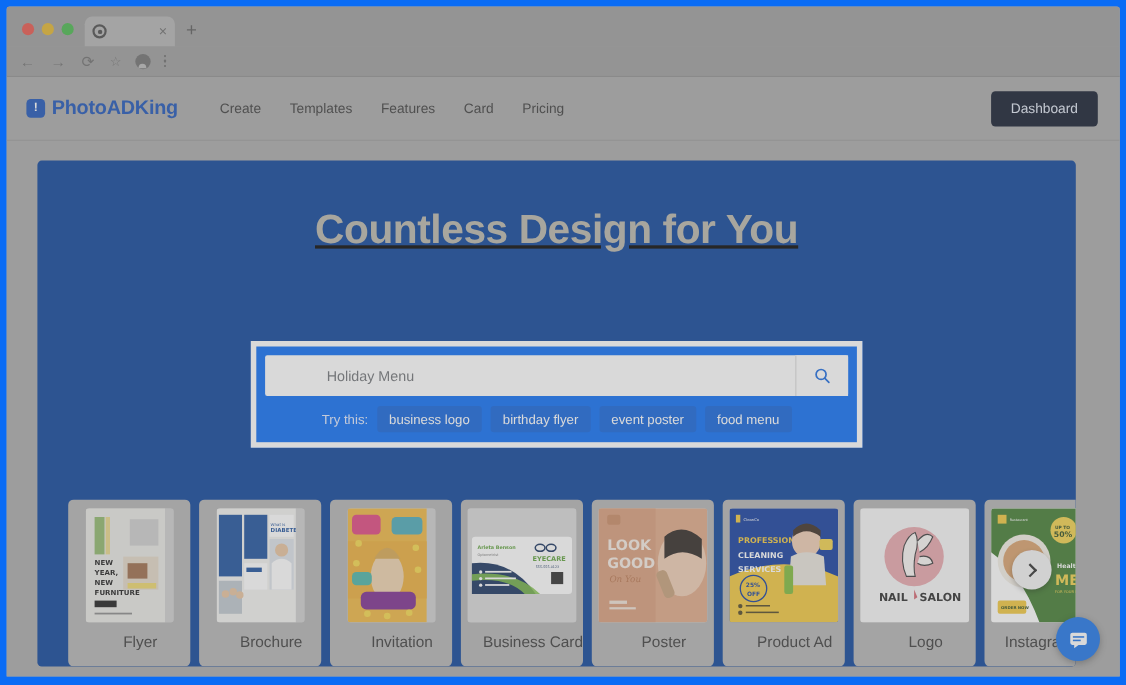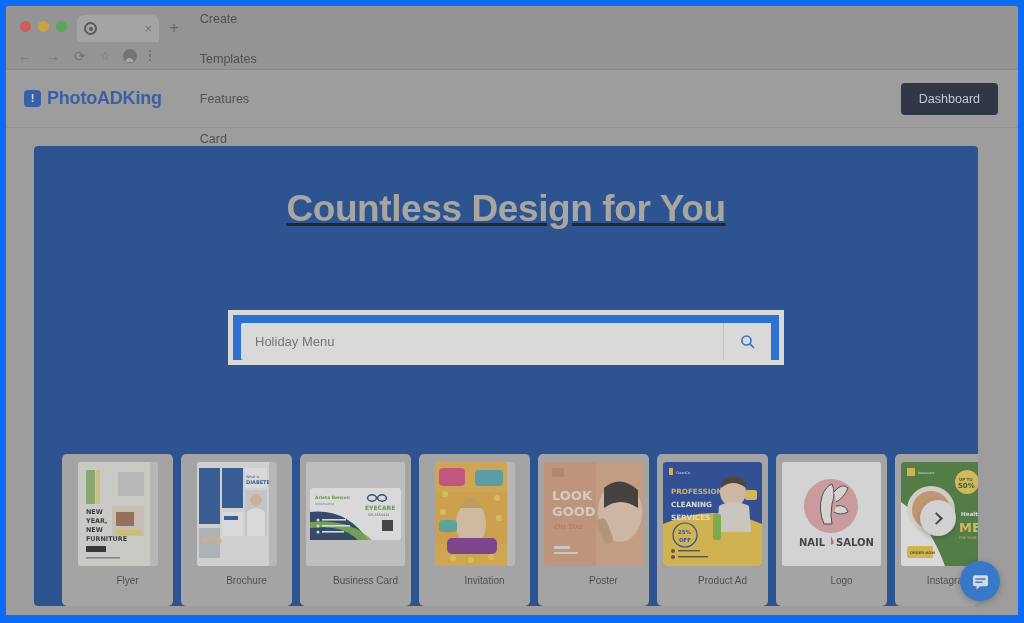--- a/index.html
+++ b/index.html
@@ -101,21 +101,21 @@
   .logo-mark {
     width: 17px; height: 17px; border-radius: 4px;
     background: #1a52b8;
     display:flex;align-items:center;justify-content:center;
   }
   .logo-mark span { color:#fff; font-size:11px; font-weight:bold; line-height:1; }
   .logo-text {
     font-size: 18px; font-weight: bold; color: #1a52b8;
     letter-spacing: -0.2px;
   }
-  .nav { display: flex; gap: 26px; margin-left: 38px; flex-direction: column; }
+  .nav { display: flex; gap: 26px; margin-left: 38px; }
   .nav a { font-size: 12.5px; color: #3b3b3b; text-decoration: none; }
   .dash-btn {
     margin-left: auto;
     background: #0f172a; color: #dfe6f2;
     font-size: 12.5px;
     padding: 9px 18px;
     border: none; border-radius: 4px;
     cursor: pointer;
     font-family: inherit;
   }
@@ -161,20 +161,21 @@
     background: #fff;
     height: 37px;
     border-radius: 2px;
   }
   .search-input {
     flex: 1; border: none; outline: none;
     font-size: 13px; color: #6f7276;
     padding: 0 14px;
     font-family: inherit;
     background: transparent;
+    margin-left: 42px;
   }
   .search-btn {
     width: 48px; height: 100%;
     border: none; border-left: 1px solid #dcdcdc;
     background: #fff; cursor: pointer;
     display:flex;align-items:center;justify-content:center;
   }
   .try-row {
     display: flex; align-items: center; justify-content: center;
     gap: 8px;
@@ -212,21 +213,21 @@
   .thumb {
     width: 80px; height: 104px;
     border-radius: 3px;
     overflow: hidden;
     position: relative;
     background: #cfcfcf;
     margin-top: 2px;
   }
   .card.wide .thumb { width: 99px; }
   .card-label {
-    font-size: 10px; color: #3a3a3a;
+    font-size: 14px; color: #3a3a3a;
     margin-top: 9px; text-align: center;
     white-space: nowrap; overflow: hidden; margin-left: 20px;
   }
 
   
   .next-arrow {
     position: absolute;
     right: 22px; bottom: 70px;
     width: 36px; height: 36px;
     border-radius: 50%;
@@ -329,20 +330,27 @@
           <div class="search-hl">
             <div class="search-row">
               <input class="search-input" type="text" value="Holiday Menu" style="">
               <button class="search-btn">
                 <svg viewBox="0 0 24 24" width="17" height="17" fill="none" stroke="#1769e0" stroke-width="2.2" stroke-linecap="round">
                   <circle cx="10.5" cy="10.5" r="6.4"></circle>
                   <line x1="15.4" y1="15.4" x2="20.5" y2="20.5"></line>
                 </svg>
               </button>
             </div>
+            <div class="try-row">
+              <span class="try-label">Try this:</span>
+              <button class="chip">business logo</button>
+              <button class="chip">birthday flyer</button>
+              <button class="chip">event poster</button>
+              <button class="chip">food menu</button>
+            </div>
           </div>
 
           <div class="strip">
 
             <div class="card">
               <div class="thumb">
                 <svg viewBox="0 0 72 104" width="72" height="104">
                   <rect width="72" height="104" fill="#e9e8e4"></rect>
                   <rect x="8" y="8" width="9" height="34" fill="#8fb86a"></rect>
                   <rect x="18" y="8" width="4" height="34" fill="#ead98a"></rect>
@@ -375,20 +383,45 @@
                   <path d="M50 74 L50 50 Q59 42 68 50 L68 74 Z" fill="#ffffff"></path>
                   <rect x="25" y="50" width="21" height="24" fill="#ffffff"></rect>
                   <rect x="27" y="54" width="14" height="4" fill="#1b4f9c"></rect>
                   <rect x="2" y="66" width="21" height="30" fill="#bfc7cf"></rect>
                   <circle cx="8" cy="78" r="3.4" fill="#e8c39e"></circle>
                   <circle cx="15" cy="76" r="3.4" fill="#e8c39e"></circle>
                   <circle cx="21" cy="79" r="3.4" fill="#e8c39e"></circle>
                 </svg>
               </div>
               <div class="card-label">Brochure</div>
+            </div>
+
+            <div class="card">
+              <div class="thumb">
+                <svg viewBox="0 0 72 104" width="72" height="104">
+                  <rect width="72" height="104" fill="#f0b73f"></rect>
+                  <path d="M0 30 H72 V82 H0 Z" fill="#ecae38"></path>
+                  <ellipse cx="36" cy="62" rx="15" ry="22" fill="#f0d3ae"></ellipse>
+                  <path d="M24 46 Q36 26 48 46 Z" fill="#d9a84f"></path>
+                  <rect x="4" y="6" width="26" height="18" rx="4" fill="#e0447f"></rect>
+                  <rect x="40" y="8" width="28" height="16" rx="4" fill="#4aa9b8"></rect>
+                  <rect x="4" y="58" width="18" height="12" rx="4" fill="#49b3a6"></rect>
+                  <rect x="12" y="76" width="50" height="16" rx="5" fill="#7b2b8f"></rect>
+                  <g fill="#f7d94a">
+                    <circle cx="10" cy="32" r="3"></circle>
+                      <circle cx="62" cy="36" r="3"></circle>
+                    <circle cx="8" cy="50" r="3"></circle>
+                      <circle cx="64" cy="56" r="3"></circle>
+                    <circle cx="18" cy="96" r="3"></circle>
+                      <circle cx="56" cy="95" r="3"></circle>
+                    <circle cx="36" cy="98" r="3"></circle>
+                  </g>
+                </svg>
+              </div>
+              <div class="card-label">Invitation</div>
             </div>
 
             <div class="card wide">
               <div class="thumb">
                 <svg viewBox="0 0 99 104" width="99" height="104">
                   <rect width="99" height="104" fill="#d8d8d8"></rect>
                   <rect x="4" y="26" width="91" height="52" rx="3" fill="#ffffff"></rect>
                   <text x="9" y="37" font-family="DejaVu Sans" font-size="4.4" font-weight="bold" fill="#5fa33c">Arleta Benson</text>
                   <text x="9" y="43" font-family="DejaVu Sans" font-size="3.2" fill="#7a7a7a">Optometrist</text>
                   <path d="M4 50 Q40 46 62 78 L4 78 Z" fill="#16315e"></path>
@@ -402,45 +435,20 @@
                     <circle cx="12" cy="58" r="1.5"></circle>
                       <rect x="16" y="57" width="24" height="1.6"></rect>
                     <circle cx="12" cy="64" r="1.5"></circle>
                       <rect x="16" y="63" width="28" height="1.6"></rect>
                     <circle cx="12" cy="70" r="1.5"></circle>
                       <rect x="16" y="69" width="22" height="1.6"></rect>
                   </g>
                 </svg>
               </div>
               <div class="card-label">Business Card</div>
-            </div>
-
-            <div class="card">
-              <div class="thumb">
-                <svg viewBox="0 0 72 104" width="72" height="104">
-                  <rect width="72" height="104" fill="#f0b73f"></rect>
-                  <path d="M0 30 H72 V82 H0 Z" fill="#ecae38"></path>
-                  <ellipse cx="36" cy="62" rx="15" ry="22" fill="#f0d3ae"></ellipse>
-                  <path d="M24 46 Q36 26 48 46 Z" fill="#d9a84f"></path>
-                  <rect x="4" y="6" width="26" height="18" rx="4" fill="#e0447f"></rect>
-                  <rect x="40" y="8" width="28" height="16" rx="4" fill="#4aa9b8"></rect>
-                  <rect x="4" y="58" width="18" height="12" rx="4" fill="#49b3a6"></rect>
-                  <rect x="12" y="76" width="50" height="16" rx="5" fill="#7b2b8f"></rect>
-                  <g fill="#f7d94a">
-                    <circle cx="10" cy="32" r="3"></circle>
-                      <circle cx="62" cy="36" r="3"></circle>
-                    <circle cx="8" cy="50" r="3"></circle>
-                      <circle cx="64" cy="56" r="3"></circle>
-                    <circle cx="18" cy="96" r="3"></circle>
-                      <circle cx="56" cy="95" r="3"></circle>
-                    <circle cx="36" cy="98" r="3"></circle>
-                  </g>
-                </svg>
-              </div>
-              <div class="card-label">Invitation</div>
             </div>
 
             <div class="card wide">
               <div class="thumb">
                 <svg viewBox="0 0 99 104" width="99" height="104">
                   <rect width="99" height="104" fill="#e0a886"></rect>
                   <rect x="0" y="0" width="52" height="104" fill="#d99d7a"></rect>
                   <rect x="8" y="6" width="12" height="9" rx="2" fill="#c98a64"></rect>
                   <text x="8" y="38" font-family="DejaVu Sans" font-size="13" font-weight="bold" fill="#f6ece4">LOOK</text>
                   <text x="8" y="54" font-family="DejaVu Sans" font-size="13" font-weight="bold" fill="#f6ece4">GOOD</text>

